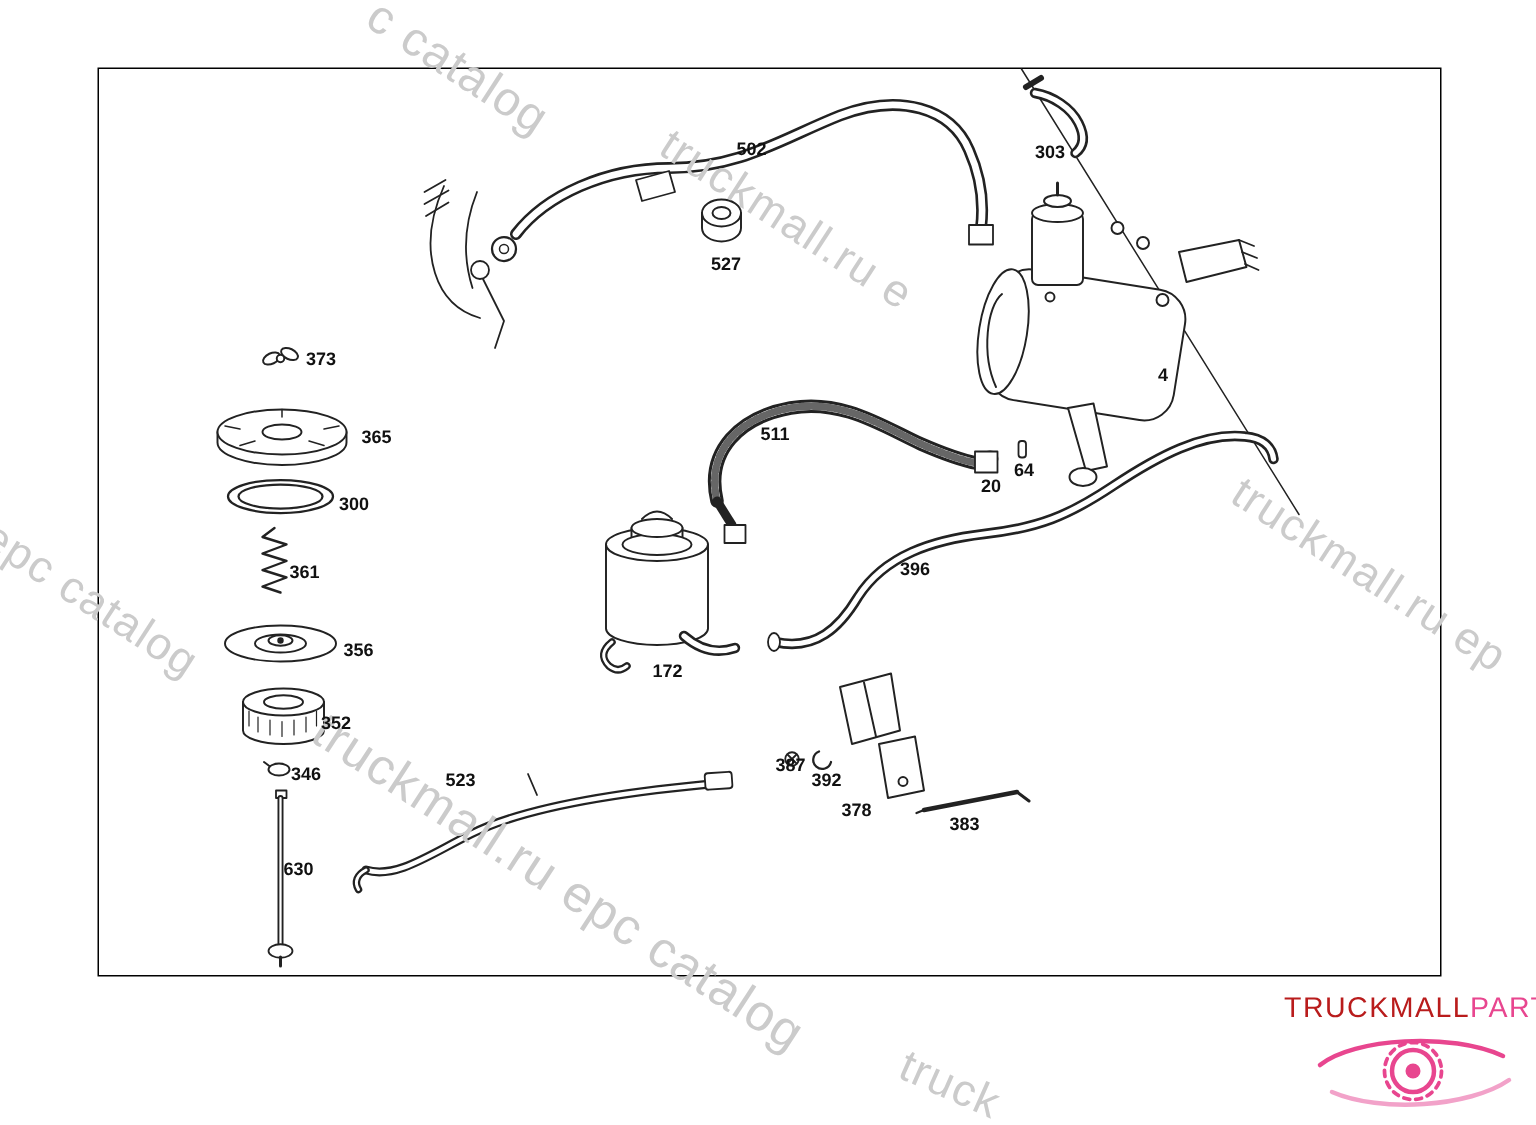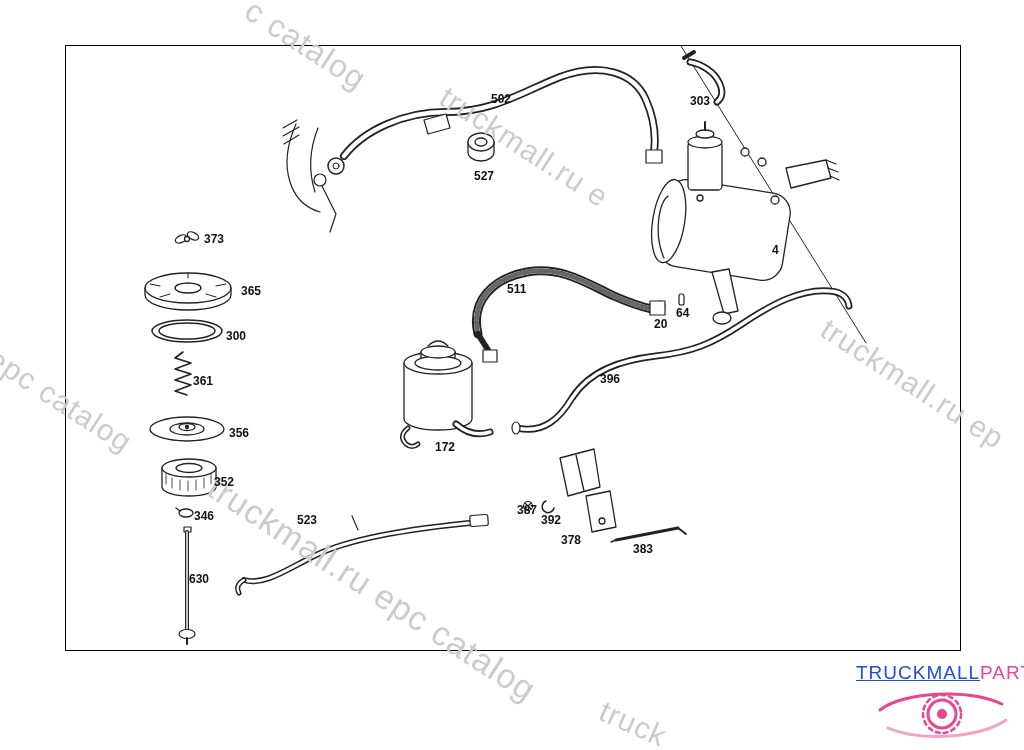--- a/index.html
+++ b/index.html
@@ -6,21 +6,21 @@
   #screen{position:relative;width:1024px;height:750px;overflow:hidden;background:#fff;
           font-family:"Liberation Sans", sans-serif;}
   .frame{position:absolute;left:65px;top:45px;width:894px;height:604px;border:1px solid #000;}
   .drawing{position:absolute;left:0;top:0;}
   .part-label{position:absolute;font-size:12px;font-weight:bold;color:#111;
               font-family:Liberation Sans, sans-serif;white-space:nowrap;}
   .wm{position:absolute;color:#cbcbcb;font-size:30px;white-space:nowrap;
       transform-origin:0 0;pointer-events:none;letter-spacing:1px;}
   .logo-text{position:absolute;left:856px;top:662px;font-size:19px;letter-spacing:1px;
              white-space:nowrap;}
-  .logo-gray{color:#1d4ed8;text-decoration:underline;}
+  .logo-gray{color:#b91c1c;}
   .logo-pink{color:#e8468f;}
   .logo-swirl{position:absolute;left:868px;top:684px;}
 </style>
 </head>
 <body>
 
 <div id="screen">
 
   <div class="frame"></div>
 

